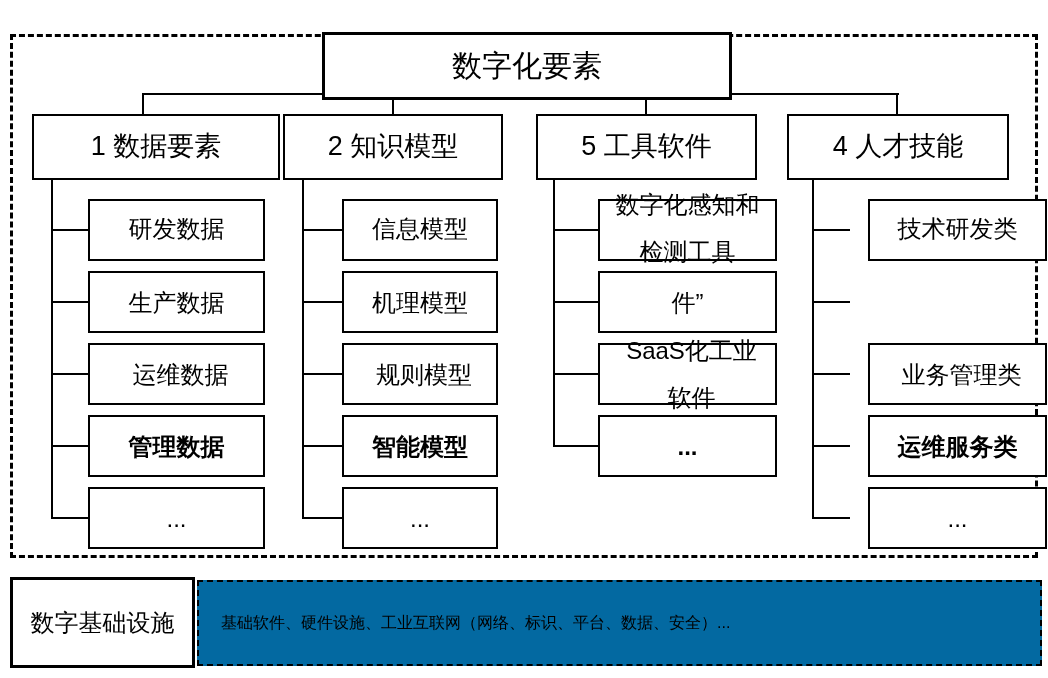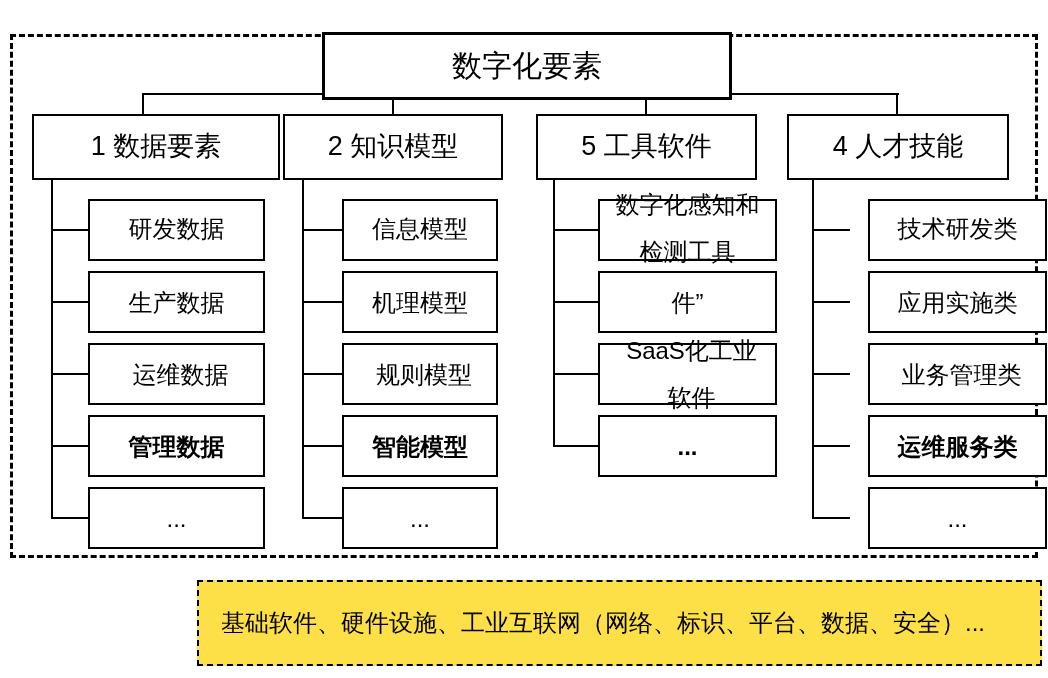--- a/index.html
+++ b/index.html
@@ -52,26 +52,26 @@
   .row-4 { top: 487px; }
   .child-box span { display: block; }
   .infra-title-box {
     left: 10px; top: 577px; width: 185px; height: 91px;
     border-width: 3px;
     font-size: 24px;
   }
   .infra-items-box {
     left: 197px; top: 580px; width: 845px; height: 86px;
     border: 2px dashed #000000;
-    background: #fde047;
+    background: #0369a1;
     display: flex;
     align-items: center;
     justify-content: flex-start;
     padding-left: 22px;
-    font-size: 24px;
+    font-size: 16px;
     z-index: 2;
   }
 </style>
 </head>
 <body>
 
 <div class="canvas">
 
   <div class="abs outer-dashed"></div>
 
@@ -168,33 +168,30 @@
       <span>软件</span>
     </div>
   <div class="abs box child-box child-c3 row-3">
       <span>...</span>
     </div>
 
   <div class="abs box child-box child-c4 row-0">
       <span>技术研发类</span>
       <span></span>
     </div>
-  <div class="abs box child-box child-c4 row-1">
-      <span>应用实施类</span>
-      <span></span>
-    </div>
   <div class="abs box child-box child-c4 row-2">
       <span>业务管理类</span>
       <span></span>
     </div>
   <div class="abs box child-box child-c4 row-3">
       <span>运维服务类</span>
       <span></span>
     </div>
   <div class="abs box child-box child-c4 row-4">
       <span>...</span>
     </div>
 
+  <div class="abs box infra-title-box">数字基础设施</div>
   <div class="abs infra-items-box">
     <span>基础软件、硬件设施、工业互联网（网络、标识、平台、数据、安全）...</span>
   </div>
 
 </div>
 
 </body></html>

